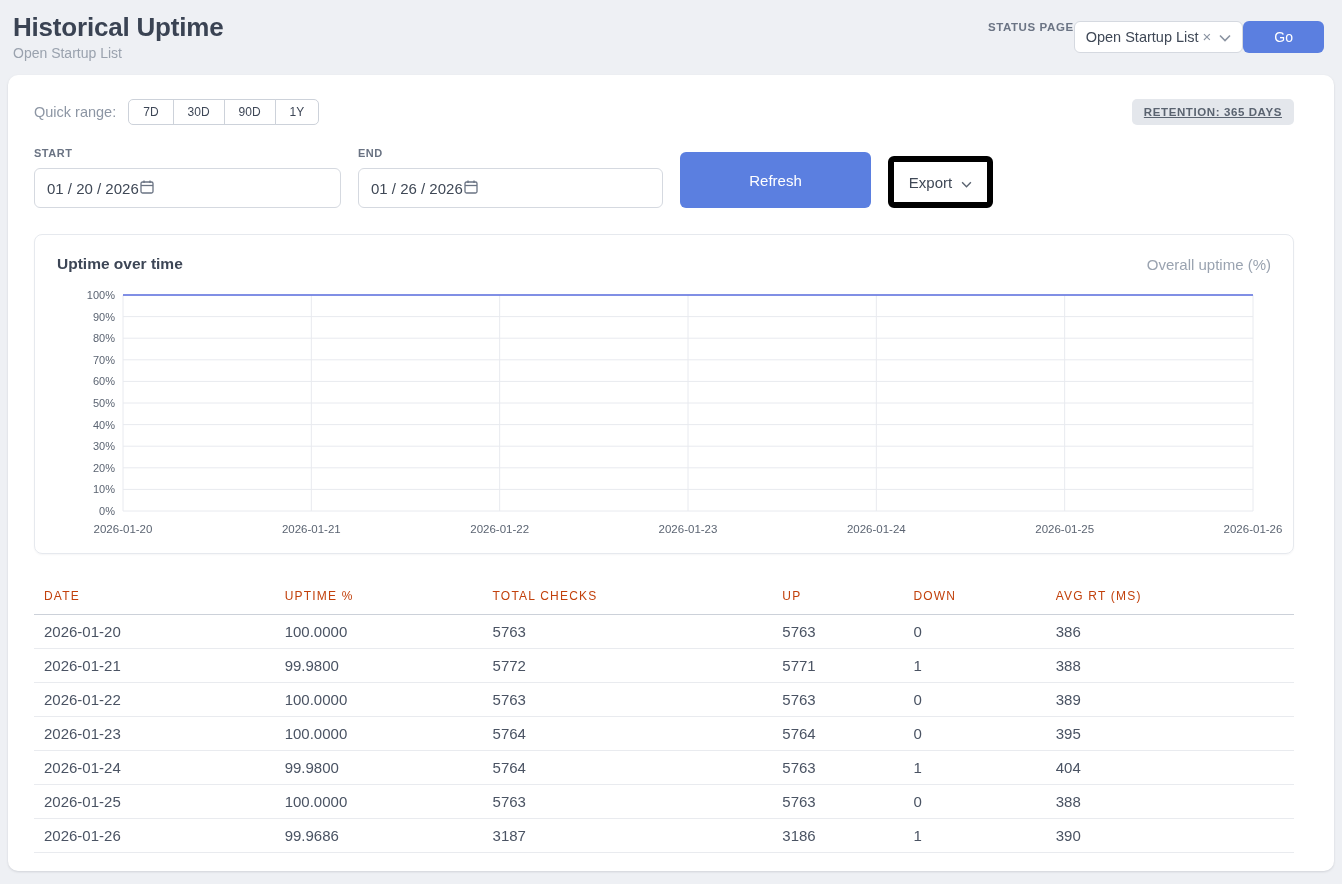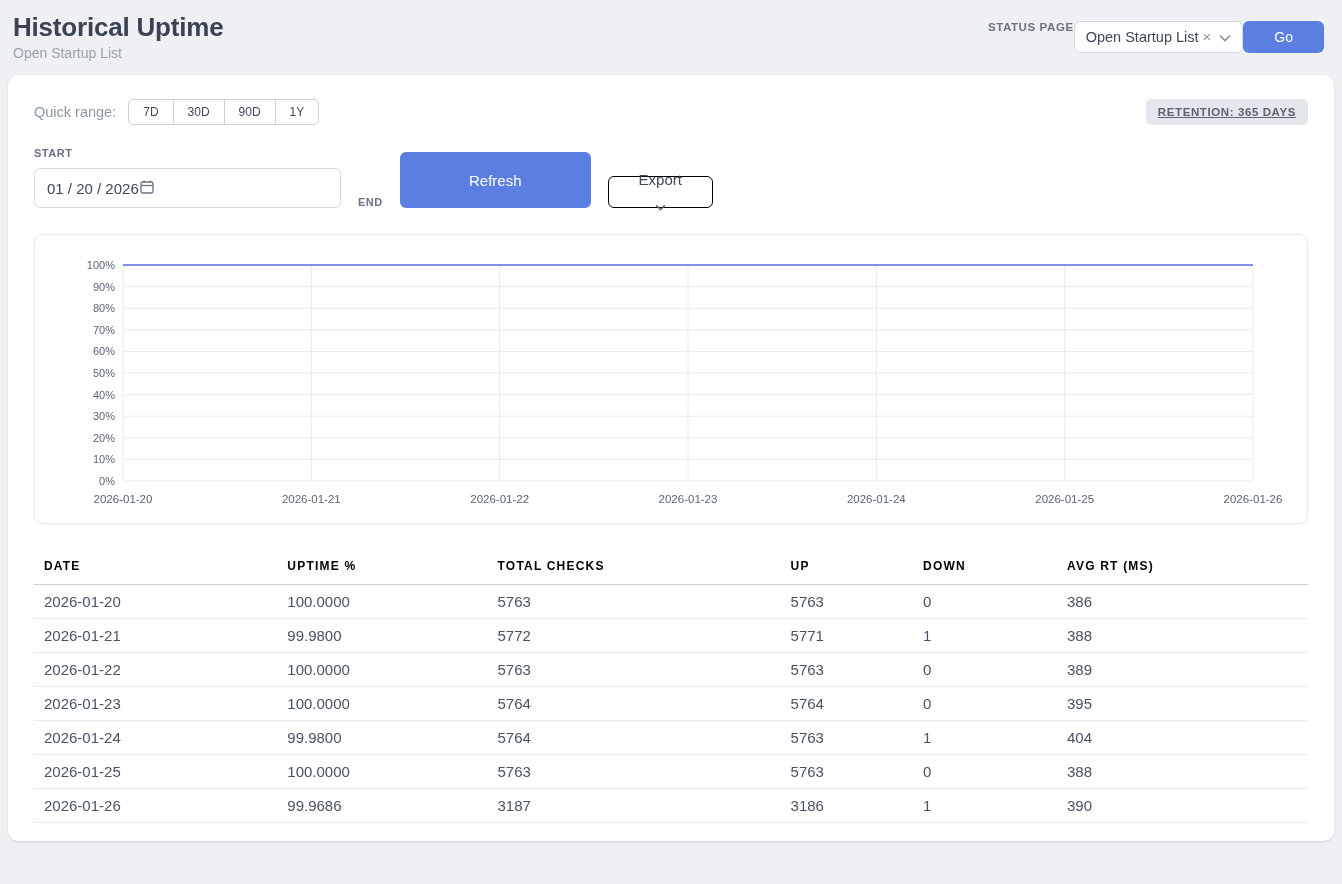--- a/index.html
+++ b/index.html
@@ -33,21 +33,21 @@
   }
   .select-box .clear { color:#8a93a1; font-size:15px; line-height:1; margin-left:-4px; cursor:pointer; }
   .btn-go {
     background:#5b7fe0; color:#fff; border:none; border-radius:6px;
     padding:8px 31px; font-size:14px; cursor:pointer; font-family:inherit;
   }
 
   
   .card {
     background:#fff; border-radius:10px; margin:6px 8px 8px 8px;
-    padding:24px 26px 18px 26px;
+    padding:24px 40px 18px 26px;
     box-shadow:0 1px 2px rgba(16,24,40,.05), 0 1px 3px rgba(16,24,40,.08);
   }
 
   .quick-row { display:flex; align-items:center; gap:12px; }
   .quick-label { color:#8d96a4; font-size:14.5px; }
   .segmented { display:flex; }
   .seg-btn {
     border:1px solid #cdd2da; background:#fff; color:#3d4656;
     font-size:12px; padding:5px 14px; margin-left:-1px; cursor:pointer; font-family:inherit;
   }
@@ -66,40 +66,40 @@
     height:40px; border:1px solid #d5d9e0; border-radius:6px; background:#fff;
     display:flex; align-items:center; justify-content:flex-start;
     padding:0 12px; font-size:15px; color:#3f4856; cursor:pointer;
   }
   .w-start { width:307px; } .w-end { width:305px; } .w-gran { width:306px; }
   .btn-refresh {
     height:56px; width:191px; background:#5b7fe0; color:#fff; border:none;
     border-radius:6px; font-size:15px; cursor:pointer; font-family:inherit;
   }
   .btn-export {
-    height:32px; width:105px; background:#fff; border:1px solid #000000;
+    height:52px; width:105px; background:#fff; border:6px solid #000000;
     border-radius:6px; font-size:15px; color:#3f4856; cursor:pointer; font-family:inherit;
-    display:flex; align-items:center; justify-content:center; gap:9px;flex-direction:column;
+    display:flex; align-items:center; justify-content:center; gap:9px;
   }
 
   
   .chart-card {
     margin-top:26px; border:1px solid #e6e9ee; border-radius:8px;
     padding:20px 22px 12px 22px; box-shadow:0 1px 2px rgba(16,24,40,.04);
   }
   .chart-head { display:flex; justify-content:space-between; align-items:center; margin-bottom:12px; }
   .chart-title { font-size:15.5px; font-weight:700; color:#3d4656; }
   .chart-legend { font-size:15px; color:#9aa3b0; }
   .chart-svg { display:block; }
 
   
   .uptime-table { width:100%; border-collapse:collapse; margin-top:24px; }
   .uptime-table th {
-    text-align:left; padding:11px 10px; font-size:12px; font-weight:700;
-    letter-spacing:1.2px; color:#000000; border-bottom:1px solid #ccd1d9; text-transform:uppercase;
+    text-align:left; padding:11px 10px; font-size:12px; font-weight:400;
+    letter-spacing:1.2px; color:#c2410c; border-bottom:1px solid #ccd1d9; text-transform:uppercase;
   }
   .uptime-table td {
     padding:8px 10px; font-size:15px; color:#4a5363; border-bottom:1px solid #e9ebef;
   }
   .uptime-table th:nth-child(1), .uptime-table td:nth-child(1) { width:19.1%; }
   .uptime-table th:nth-child(2), .uptime-table td:nth-child(2) { width:16.5%; }
   .uptime-table th:nth-child(3), .uptime-table td:nth-child(3) { width:23.0%; }
   .uptime-table th:nth-child(4), .uptime-table td:nth-child(4) { width:10.4%; }
   .uptime-table th:nth-child(5), .uptime-table td:nth-child(5) { width:11.3%; }
 </style>
@@ -151,33 +151,48 @@
                 <rect x="2" y="3" width="12" height="11" rx="1.5" fill="none" stroke="#6a7383" stroke-width="1.3"></rect>
                 <line x1="2" y1="6.5" x2="14" y2="6.5" stroke="#6a7383" stroke-width="1.3"></line>
                 <line x1="5" y1="1.5" x2="5" y2="4" stroke="#6a7383" stroke-width="1.3"></line>
                 <line x1="11" y1="1.5" x2="11" y2="4" stroke="#6a7383" stroke-width="1.3"></line>
               </svg>
           </span>
         </div>
       </div>
       <div class="field">
         <span class="field-label">END</span>
+        <div class="input w-end">
+          <span>01 / 26 / 2026</span>
+          <span>
+            <svg width="16" height="16" viewBox="0 0 16 16">
+                <rect x="2" y="3" width="12" height="11" rx="1.5" fill="none" stroke="#6a7383" stroke-width="1.3"></rect>
+                <line x1="2" y1="6.5" x2="14" y2="6.5" stroke="#6a7383" stroke-width="1.3"></line>
+                <line x1="5" y1="1.5" x2="5" y2="4" stroke="#6a7383" stroke-width="1.3"></line>
+                <line x1="11" y1="1.5" x2="11" y2="4" stroke="#6a7383" stroke-width="1.3"></line>
+              </svg>
+          </span>
+        </div>
       </div>
       <button class="btn-refresh">Refresh</button>
       <button class="btn-export">
         <span>Export</span>
         <span>
           <svg width="11" height="7" viewBox="0 0 12 8">
               <polyline points="1,1.5 6,6.5 11,1.5" fill="none" stroke="#5a6370" stroke-width="1.6"></polyline>
             </svg>
         </span>
       </button>
     </div>
 
     <section class="chart-card">
+      <div class="chart-head">
+        <span class="chart-title">Uptime over time</span>
+        <span class="chart-legend">Overall uptime (%)</span>
+      </div>
       <svg id="chart-svg" class="chart-svg" width="1230" height="256" viewBox="0 0 1230 256">
           <line x1="66" y1="226" x2="1196" y2="226" stroke="#e8eaef" stroke-width="1"></line>
           <text x="58" y="230" text-anchor="end" font-size="11" fill="#5b6472" font-family="Liberation Sans, sans-serif">0%</text>
           <line x1="66" y1="204.4" x2="1196" y2="204.4" stroke="#e8eaef" stroke-width="1"></line>
           <text x="58" y="208.4" text-anchor="end" font-size="11" fill="#5b6472" font-family="Liberation Sans, sans-serif">10%</text>
           <line x1="66" y1="182.8" x2="1196" y2="182.8" stroke="#e8eaef" stroke-width="1"></line>
           <text x="58" y="186.8" text-anchor="end" font-size="11" fill="#5b6472" font-family="Liberation Sans, sans-serif">20%</text>
           <line x1="66" y1="161.2" x2="1196" y2="161.2" stroke="#e8eaef" stroke-width="1"></line>
           <text x="58" y="165.2" text-anchor="end" font-size="11" fill="#5b6472" font-family="Liberation Sans, sans-serif">30%</text>
           <line x1="66" y1="139.6" x2="1196" y2="139.6" stroke="#e8eaef" stroke-width="1"></line>

